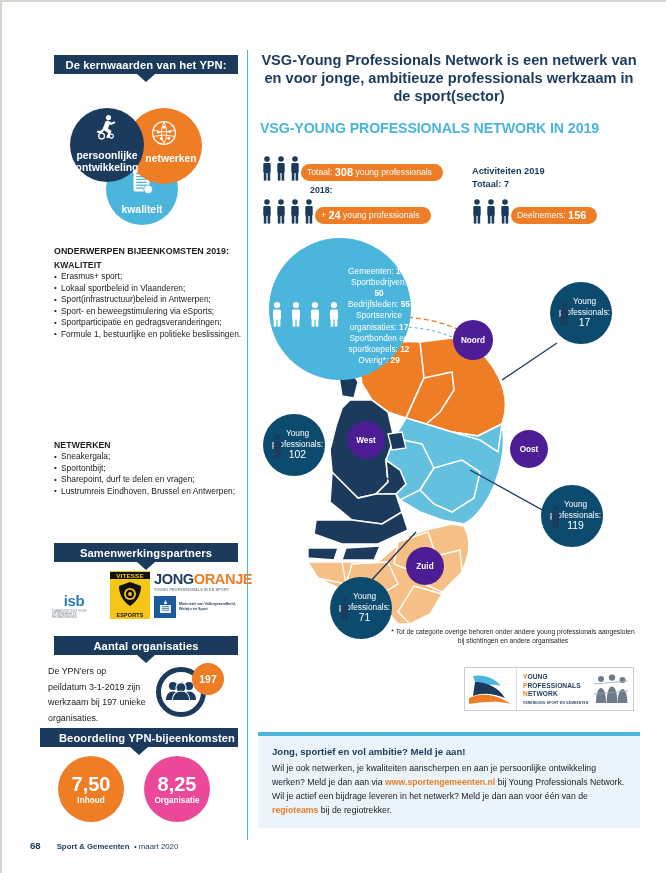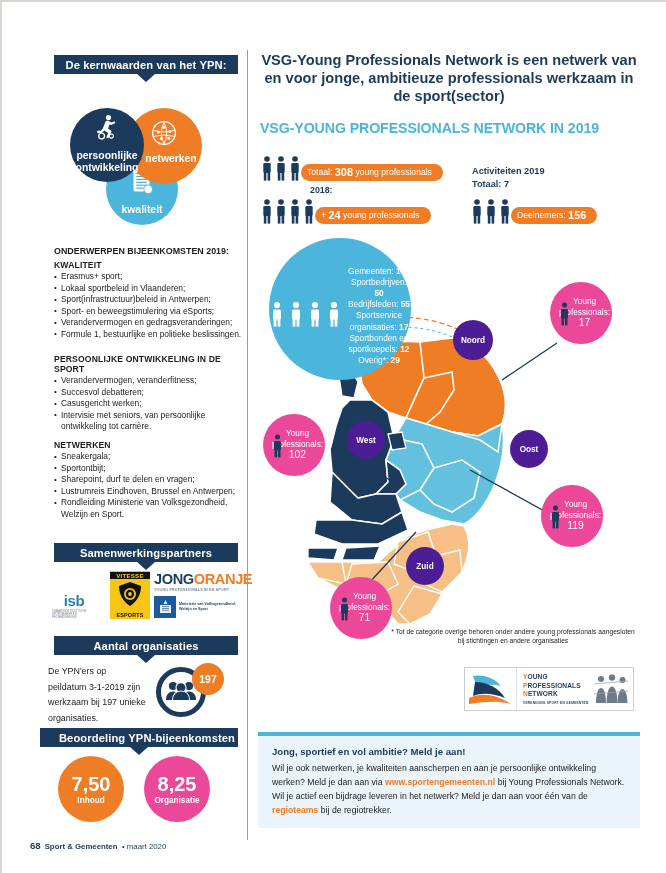--- a/index.html
+++ b/index.html
@@ -154,21 +154,21 @@
     color: #fff;
   }
   .score-num { font-size: 20px; font-weight: bold; line-height: 1; }
   .score-lbl { font-size: 8.2px; font-weight: bold; margin-top: 2px; }
   #score-inhoud { left: 10px; top: 2px; width: 66px; height: 66px; background: #ee7d25; }
   #score-org    { left: 96px; top: 2px; width: 66px; height: 66px; background: #ec4899; }
 
   
   #footer {
     position: absolute; left: 28px; top: 833px;
-    display: flex; align-items: baseline; gap: 4px;
+    display: flex; align-items: baseline; gap: 16px;
   }
   #page-num { font-size: 9.6px; font-weight: bold; color: #1b3a5c; }
   #footer-text { font-size: 7.8px; font-weight: bold; color: #1b3a5c; }
   #footer-date { font-size: 7.8px; font-weight: normal; color: #1b3a5c; }
 
   
   #divider { position: absolute; left: 245px; top: 48px; width: 1px; height: 790px; background: #4cb5db; }
 
   #main-title {
     position: absolute; left: 256px; top: 50px; width: 382px;
@@ -228,21 +228,21 @@
   #lbl-noord { left: 451px; top: 318px; width: 40px; height: 40px; }
   #lbl-west  { left: 345px; top: 419px; width: 38px; height: 38px; }
   #lbl-oost  { left: 508px; top: 428px; width: 38px; height: 38px; }
   #lbl-zuid  { left: 404px; top: 545px; width: 38px; height: 38px; }
 
   
   #connectors { position: absolute; left: 256px; top: 270px; width: 384px; height: 370px; z-index: 6; }
 
   
   .bubble {
-    position: absolute; border-radius: 50%; background: #ec4899;
+    position: absolute; border-radius: 50%; background: #0c4a6e;
     color: #fff; z-index: 8;
     display: flex; align-items: center; justify-content: center;
   }
   .bubble-inner { text-align: center; font-size: 8.3px; line-height: 1.24; padding-left: 7px; }
   .bubble-inner .bnum { font-size: 10.4px; }
   .bubble-icon { position: absolute; left: 9px; top: 20px; }
   #bub-noord { left: 548px; top: 280px; width: 62px; height: 62px; }
   #bub-west  { left: 261px; top: 412px; width: 62px; height: 62px; }
   #bub-oost  { left: 539px; top: 483px; width: 62px; height: 62px; }
   #bub-zuid  { left: 328px; top: 575px; width: 62px; height: 62px; }
@@ -333,43 +333,33 @@
 
   <div id="onderwerpen-heading">ONDERWERPEN BIJEENKOMSTEN 2019:</div>
 
   <div class="topic-block" id="block-kwaliteit">
     <div class="list-heading">KWALITEIT</div>
     <ul class="bullet-list">
       <li>Erasmus+ sport;</li>
       <li>Lokaal sportbeleid in Vlaanderen;</li>
       <li>Sport(infrastructuur)beleid in Antwerpen;</li>
       <li>Sport- en beweegstimulering via eSports;</li>
-      <li>Verandervermogen en gedragsveranderingen;</li>
+      <li>Sportparticipatie en gedragsveranderingen;</li>
       <li>Formule 1, bestuurlijke en politieke beslissingen.</li>
     </ul>
   </div>
 
-  <div class="topic-block" id="block-pers">
-    <div class="list-heading">PERSOONLIJKE ONTWIKKELING IN DE SPORT</div>
-    <ul class="bullet-list">
-      <li>Verandervermogen, veranderfitness;</li>
-      <li>Succesvol debatteren;</li>
-      <li>Casusgericht werken;</li>
-      <li>Intervisie met seniors, van persoonlijke ontwikkeling tot carrière.</li>
-    </ul>
-  </div>
 
   <div class="topic-block" id="block-netw">
     <div class="list-heading">NETWERKEN</div>
     <ul class="bullet-list">
       <li>Sneakergala;</li>
       <li>Sportontbijt;</li>
       <li>Sharepoint, durf te delen en vragen;</li>
       <li>Lustrumreis Eindhoven, Brussel en Antwerpen;</li>
-      <li>Rondleiding Ministerie van Volksgezondheid, Welzijn en Sport.</li>
     </ul>
   </div>
 
   <div class="ribbon" id="partners-ribbon">Samenwerkingspartners</div>
 
   <div id="partners-logos">
     <div class="logo-isb">
       <div class="isb-text">isb</div>
       <div class="isb-rule"></div>
       <div class="isb-sub">VLAAMS INSTITUUT VOOR SPORTBEHEER EN RECREATIEBELEID</div>

